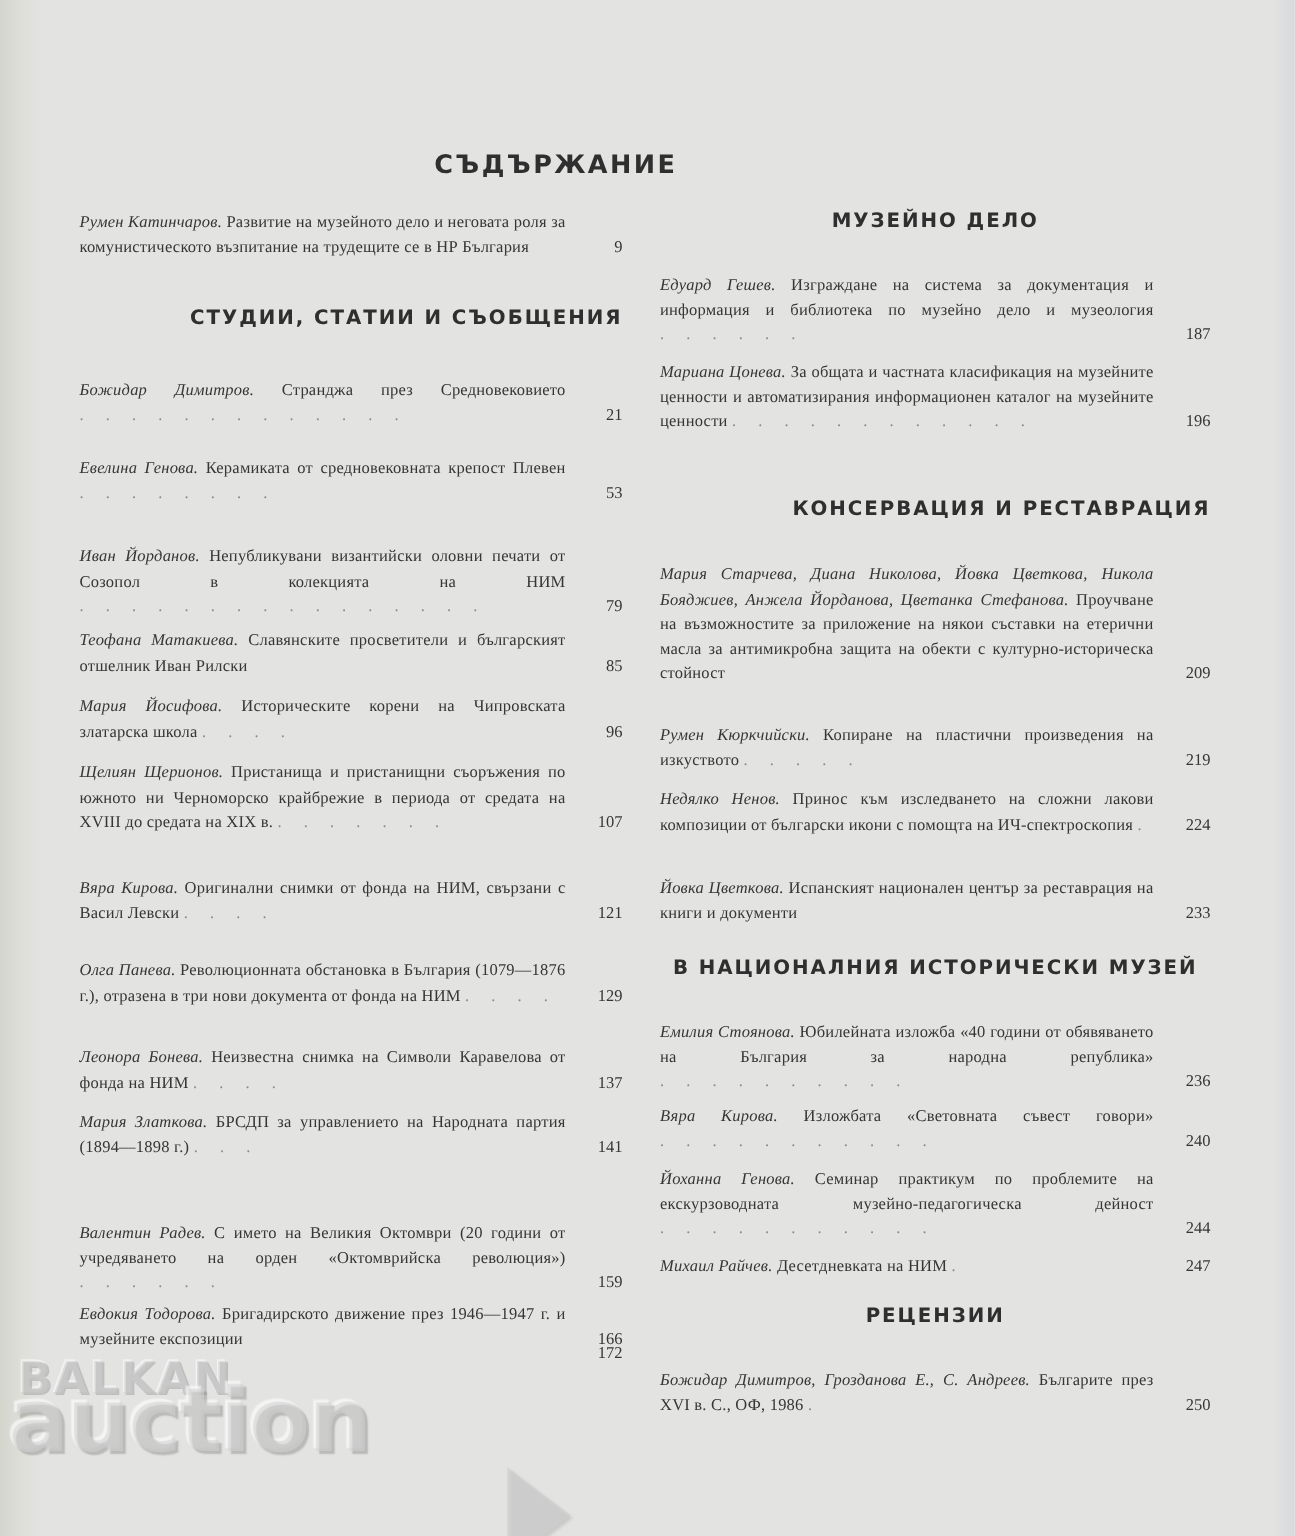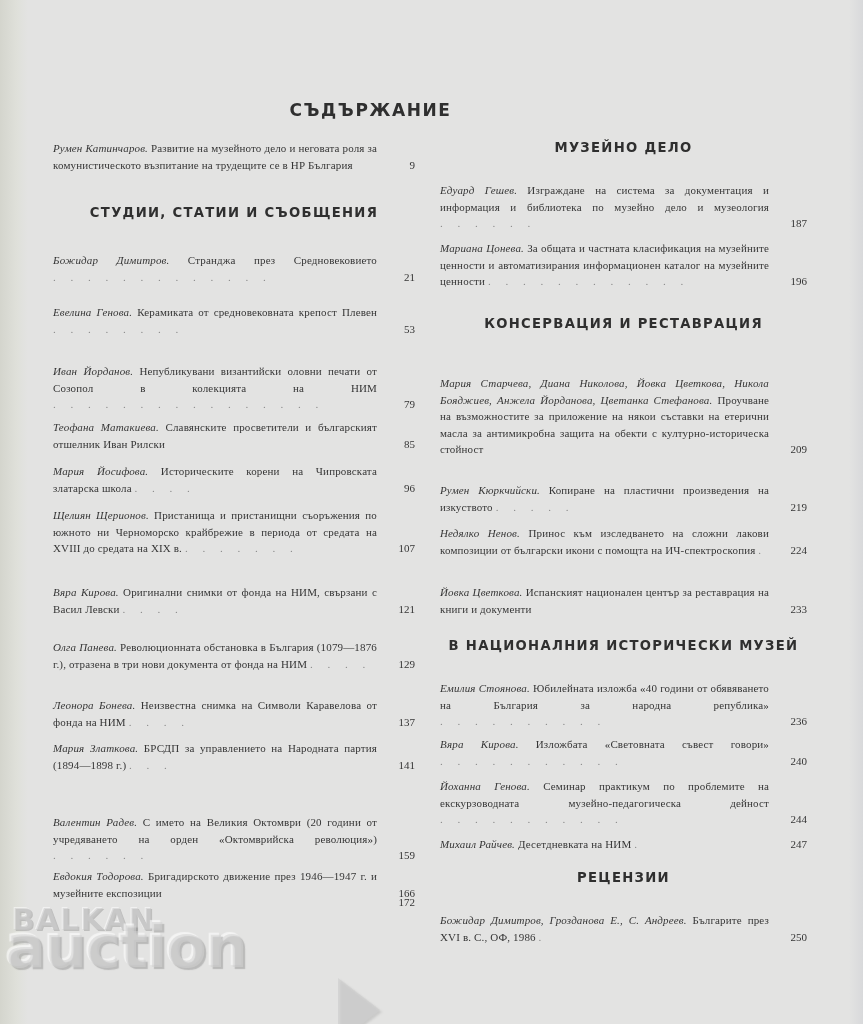--- a/index.html
+++ b/index.html
@@ -79,21 +79,21 @@
 
 <div class="title">СЪДЪРЖАНИЕ</div>
 
 <div class="col left">
 
   <div class="entry" style="top:140px;">
     <span class="text"><span class="author">Румен Катинчаров.</span> <span>Развитие на музейното дело и неговата роля за комунистическото възпитание на трудещите се в НР България</span></span>
     <span class="page">9</span>
   </div>
 
-  <div class="section" style="top:205px;">СТУДИИ, СТАТИИ И СЪОБЩЕНИЯ</div>
+  <div class="section" style="top:205px;text-align:right;">СТУДИИ, СТАТИИ И СЪОБЩЕНИЯ</div>
 
   <div class="entry" style="top:252px;">
     <span class="text"><span class="author">Божидар Димитров.</span> <span>Странджа през Средновековието</span> <span class="leader">. . . . . . . . . . . . .</span></span>
     <span class="page">21</span>
   </div>
 
   <div class="entry" style="top:304px;">
     <span class="text"><span class="author">Евелина Генова.</span> <span>Керамиката от средновековната крепост Плевен</span> <span class="leader">. . . . . . . .</span></span>
     <span class="page">53</span>
   </div>
@@ -160,21 +160,21 @@
   <div class="entry" style="top:182px;">
     <span class="text"><span class="author">Едуард Гешев.</span> <span>Изграждане на система за документация и информация и библиотека по музейно дело и музеология</span> <span class="leader">. . . . . .</span></span>
     <span class="page">187</span>
   </div>
 
   <div class="entry" style="top:240px;">
     <span class="text"><span class="author">Мариана Цонева.</span> <span>За общата и частната класификация на музейните ценности и автоматизирания информационен каталог на музейните ценности</span> <span class="leader">. . . . . . . . . . . .</span></span>
     <span class="page">196</span>
   </div>
 
-  <div class="section" style="top:316px;">КОНСЕРВАЦИЯ И РЕСТАВРАЦИЯ</div>
+  <div class="section" style="top:332px;text-align:right;">КОНСЕРВАЦИЯ И РЕСТАВРАЦИЯ</div>
 
   <div class="entry" style="top:375px;">
     <span class="text"><span class="author">Мария Старчева, Диана Николова, Йовка Цветкова, Никола Бояджиев, Анжела Йорданова, Цветанка Стефанова.</span> <span>Проучване на възможностите за приложение на някои съставки на етерични масла за антимикробна защита на обекти с културно-историческа стойност</span></span>
     <span class="page">209</span>
   </div>
 
   <div class="entry" style="top:482px;">
     <span class="text"><span class="author">Румен Кюркчийски.</span> <span>Копиране на пластични произведения на изкуството</span> <span class="leader">. . . . .</span></span>
     <span class="page">219</span>
   </div>

